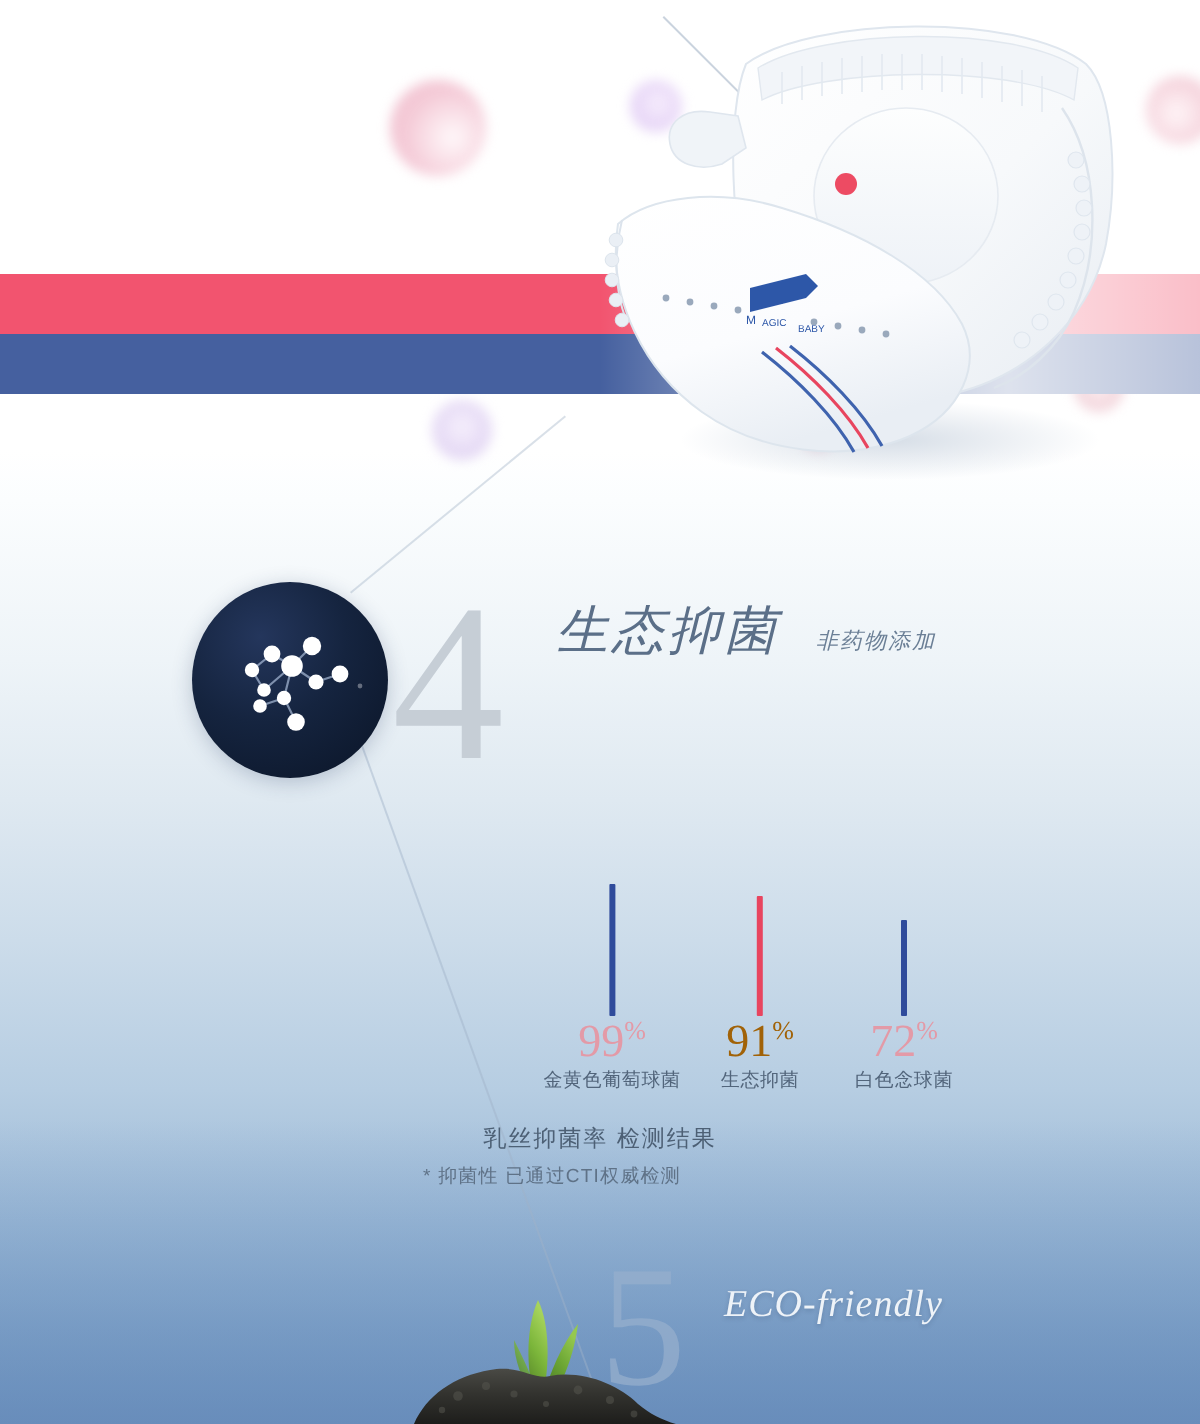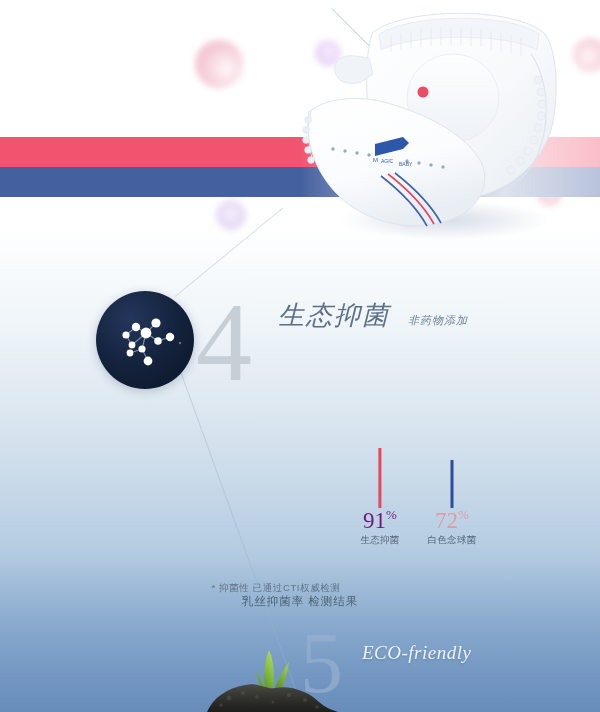--- a/index.html
+++ b/index.html
@@ -224,21 +224,20 @@
   }
 
   .chart-caption {
     position: absolute;
     left: 0; top: 562px;
     width: 600px;
     text-align: center;
     font-size: 11.5px;
     color: #4d6075;
     letter-spacing: 1px;
-    margin-top: 32px;
   }
   .chart-footnote {
     position: absolute;
     left: 0; top: 582px;
     width: 552px;
     text-align: center;
     font-size: 9.5px;
     color: #5f7287;
     letter-spacing: 0.6px;
   }
@@ -433,25 +432,32 @@
 
   <div class="big-numeral numeral-4">4</div>
 
   <div class="headline">
     <span class="headline-main">生态抑菌</span>
     <span class="headline-sub">非药物添加</span>
   </div>
 
 
   <div class="chart" id="chart">
+      <div class="chart-col" style="left: 36px; transform: translateX(-50%);">
+        <div class="bar-track">
+          <div class="bar" style="height: 65.34px; background: rgb(47, 75, 155);"></div>
+        </div>
+        <div class="bar-value" style="color: rgb(227, 154, 167);">99<span class="pct">%</span></div>
+        <div class="bar-label">金黄色葡萄球菌</div>
+      </div>
       <div class="chart-col" style="left: 110px; transform: translateX(-50%);">
         <div class="bar-track">
           <div class="bar" style="height: 60.06px; background: rgb(232, 69, 95);"></div>
         </div>
-        <div class="bar-value" style="color: #701a75;">91<span class="pct">%</span></div>
+        <div class="bar-value" style="color: #a16207;">91<span class="pct">%</span></div>
         <div class="bar-label">生态抑菌</div>
       </div>
       <div class="chart-col" style="left: 182px; transform: translateX(-50%);">
         <div class="bar-track">
           <div class="bar" style="height: 47.52px; background: rgb(47, 75, 155);"></div>
         </div>
         <div class="bar-value" style="color: rgb(227, 154, 167); text-align: center;">72<span class="pct">%</span></div>
         <div class="bar-label">白色念球菌</div>
       </div>
     </div>

